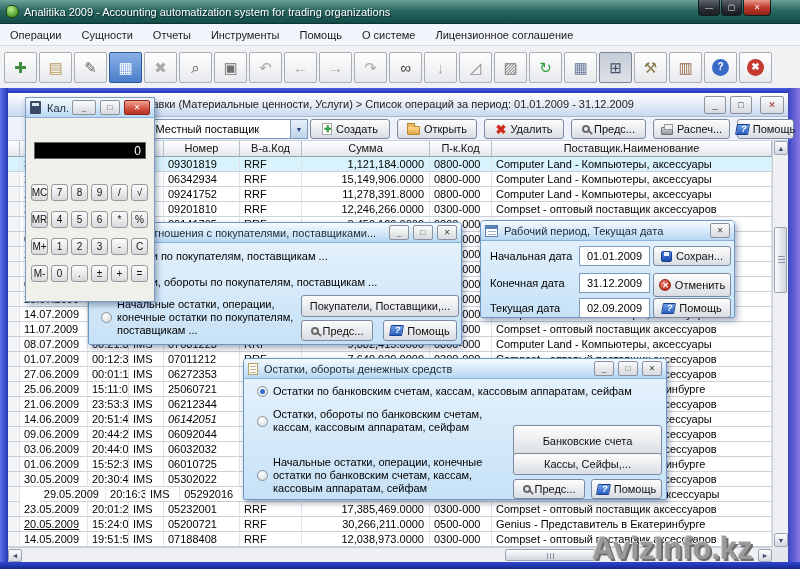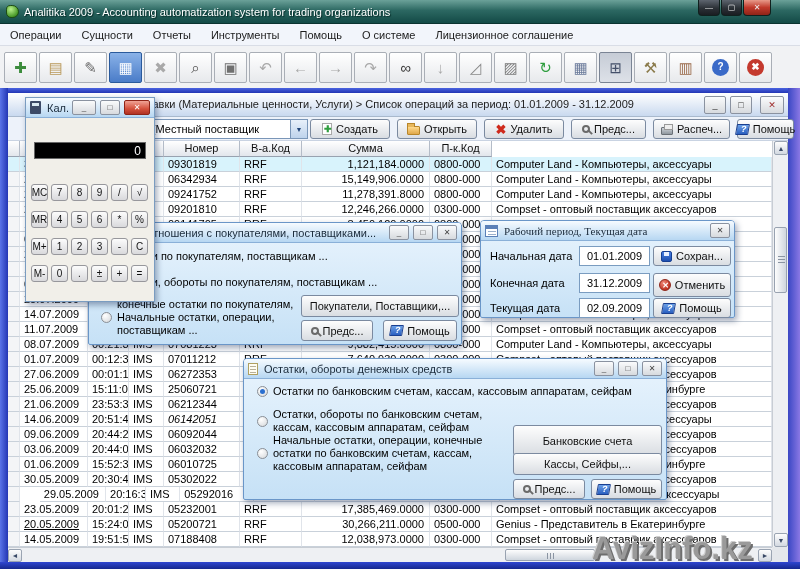--- a/index.html
+++ b/index.html
@@ -234,20 +234,21 @@
   <div id="table" class="abs">
     <div id="thead">
         <div class="th" style="width: 12px;"></div>
         <div class="th" style="width: 68px;">Дата</div>
         <div class="th" style="width: 41px;">Время</div>
         <div class="th" style="width: 35px;">Тип</div>
         <div class="th" style="width: 76px;">Номер</div>
         <div class="th" style="width: 62px;">В-а.Код</div>
         <div class="th" style="width: 128px;">Сумма</div>
         <div class="th" style="width: 62px;">П-к.Код</div>
+        <div class="th" style="width: 280px;">Поставщик.Наименование</div>
       </div>
     <div id="tbody">
         <div class="tr sel">
           <div class="td" style="width: 12px;"></div>
           <div class="td" style="width: 68px;">30.09.2009</div>
           <div class="td" style="width: 41px;">18:19:27</div>
           <div class="td" style="width: 35px;">IMS</div>
           <div class="td" style="width: 76px;">09301819</div>
           <div class="td" style="width: 62px;">RRF</div>
           <div class="td num" style="width: 128px;">1,121,184.0000</div>
@@ -561,22 +562,22 @@
         </div>
         <div class="opt" style="margin-bottom: 9px;">
           <span class="radio"></span>
           <div class="lines">
             <div>Остатки, обороты по покупателям, поставщикам ...</div>
           </div>
         </div>
         <div class="opt" style="margin-bottom: 0px;">
           <span class="radio"></span>
           <div class="lines">
+            <div>Начальные остатки, операции,</div>
             <div>конечные остатки по покупателям,</div>
-            <div>Начальные остатки, операции,</div>
             <div>поставщикам ...</div>
           </div>
         </div>
       </div>
     <div id="partners-buttons">
         <div class="btn3d" style="position: absolute; left: 212px; top: 72px; width: 158px; height: 22px;">
           <span>Покупатели, Поставщики,...</span>
         </div>
         <div class="btn3d" style="position: absolute; left: 212px; top: 97px; width: 72px; height: 21px;">
           <span class="ic ic-mag"></span>
@@ -585,21 +586,21 @@
         <div class="btn3d" style="position: absolute; left: 294px; top: 97px; width: 74px; height: 21px;">
           <span class="ic ic-book"></span>
           <span>Помощь</span>
         </div>
       </div>
   </div>
 
   <div class="dlg abs" id="dlg-period" style="left:480px;top:220px;width:255px;height:98px;z-index:12;">
     <div class="dlg-title">
       <span class="ic ic-calendar"></span>
-      <span class="ttl" style="padding-left:2px;font-family:Liberation Serif, serif;">Рабочий период, Текущая дата</span>
+      <span class="ttl" style="padding-left:2px;">Рабочий период, Текущая дата</span>
       <span class="wbtn">✕</span>
     </div>
     <div id="period-fields">
         <div style="position: absolute; left: 9px; top: 29px;">Начальная дата</div>
         <div style="position: absolute; left: 98px; top: 25px; width: 71px; height: 20px; background: rgb(255, 255, 255); border: 1px solid rgb(122, 156, 192); padding: 3px 0px 0px 7px;">01.01.2009</div>
         <div style="position: absolute; left: 9px; top: 56px;">Конечная дата</div>
         <div style="position: absolute; left: 98px; top: 52px; width: 71px; height: 20px; background: rgb(255, 255, 255); border: 1px solid rgb(122, 156, 192); padding: 3px 0px 0px 7px;">31.12.2009</div>
         <div style="position: absolute; left: 9px; top: 81px;">Текущая дата</div>
         <div style="position: absolute; left: 98px; top: 77px; width: 71px; height: 20px; background: rgb(255, 255, 255); border: 1px solid rgb(122, 156, 192); padding: 3px 0px 0px 7px;">02.09.2009</div>
       </div>
@@ -627,21 +628,21 @@
       <span class="wbtn">□</span>
       <span class="wbtn">✕</span>
     </div>
     <div id="money-options" style="padding:6px 0 0 13px;">
         <div class="opt" style="margin-bottom: 10px;">
           <span class="radio sel"></span>
           <div class="lines">
             <div>Остатки по банковским счетам, кассам, кассовым аппаратам, сейфам</div>
           </div>
         </div>
-        <div class="opt" style="margin-bottom: 0;">
+        <div class="opt" style="margin-bottom: 22px;">
           <span class="radio"></span>
           <div class="lines">
             <div>Остатки, обороты по банковским счетам,</div>
             <div>кассам, кассовым аппаратам, сейфам</div>
           </div>
         </div>
         <div class="opt" style="margin-bottom: 0px;">
           <span class="radio"></span>
           <div class="lines">
             <div>Начальные остатки, операции, конечные</div>

